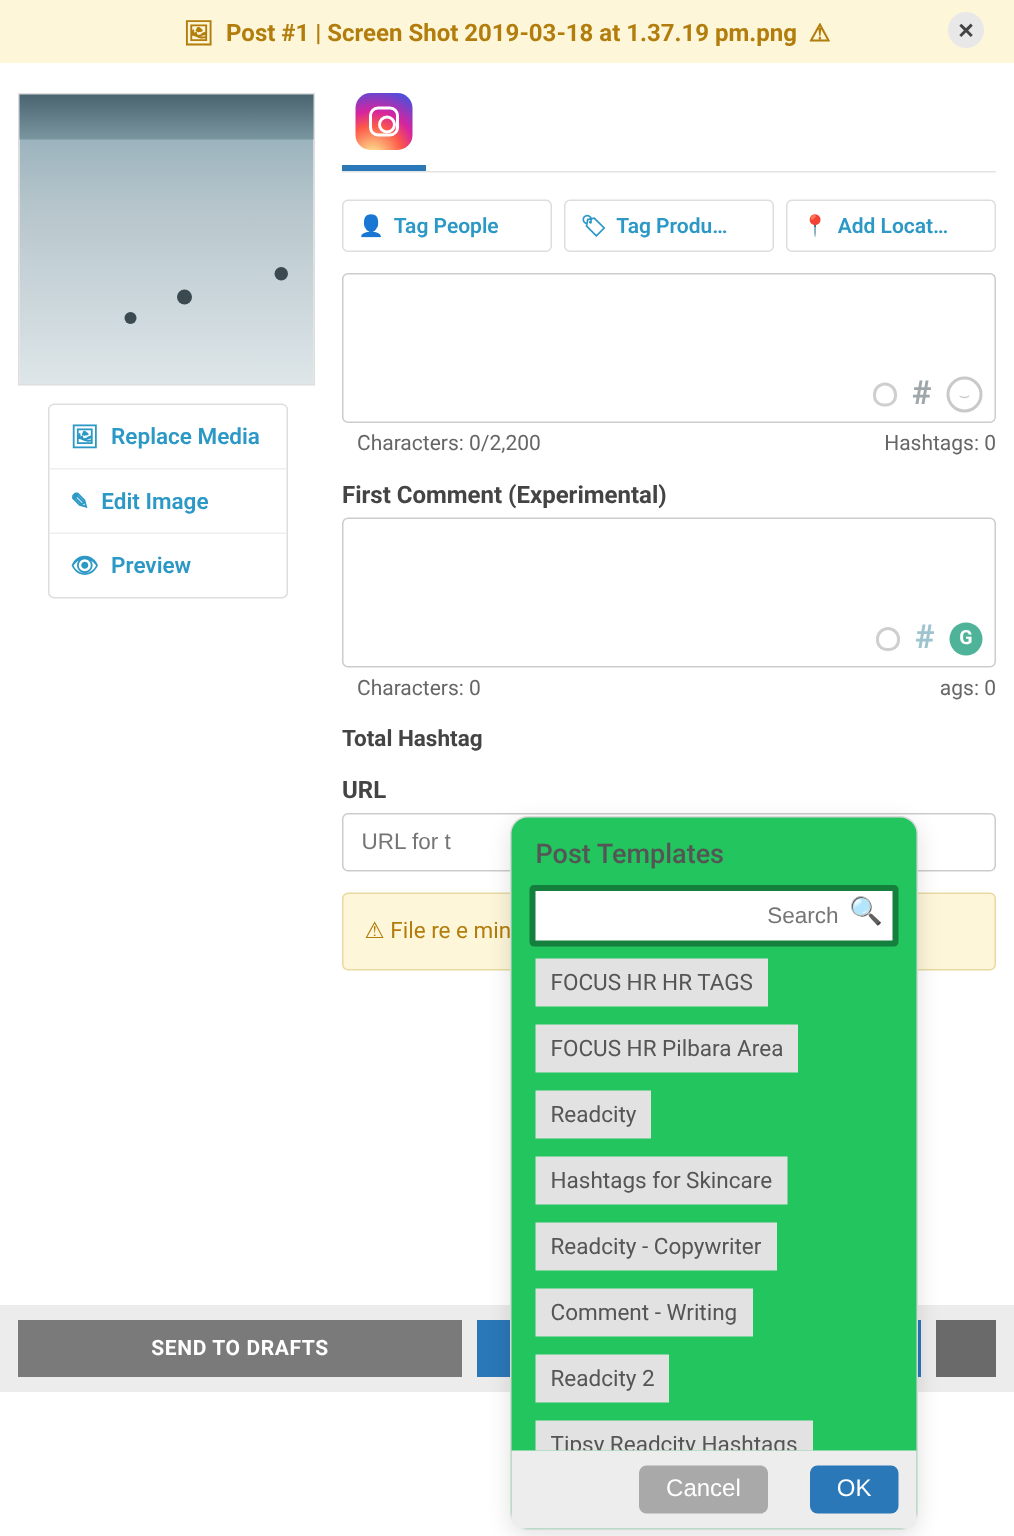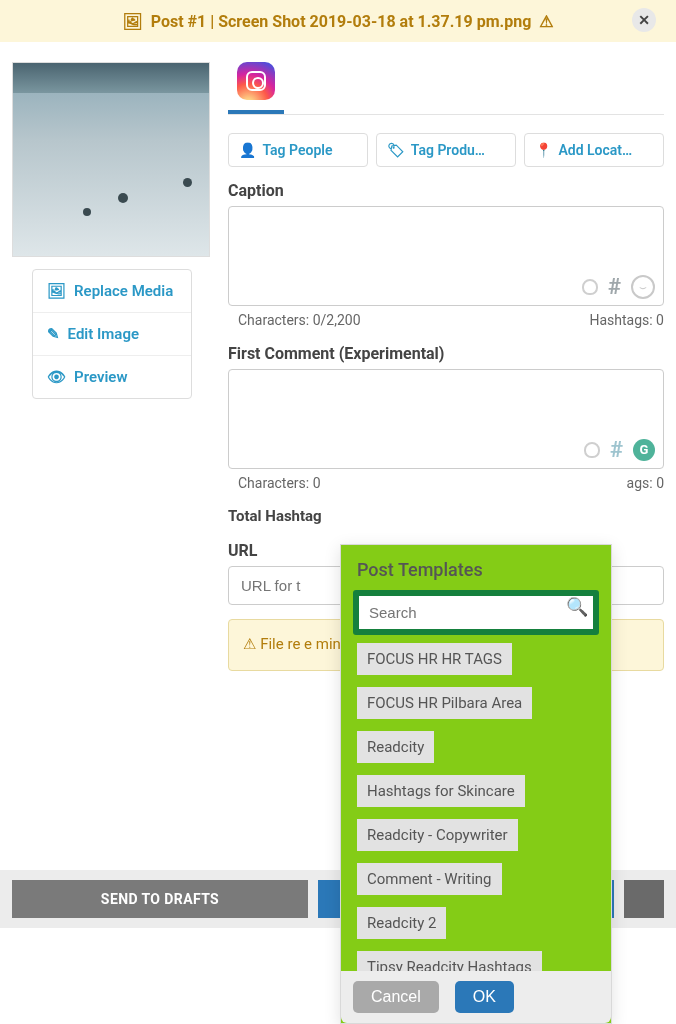--- a/index.html
+++ b/index.html
@@ -186,36 +186,37 @@
     cursor: pointer;
   }
   .fbtn.gray { background: #7a7a7a; }
   .fbtn.blue { background: #2b78b8; }
   .fbtn.dark { background: #6a6a6a; }
   
   .popup {
     position: absolute;
     left: 340px; top: 544px;
     width: 272px;
-    background: #84cc16;
+    background: #22c55e;
     border: 1px solid #d9d9d9;
-    border-radius: 0;
+    border-radius: 12px;
     box-shadow: 0 4px 16px rgba(0,0,0,0.12);
     display: flex; flex-direction: column;
   }
   .popup-header {
     padding: 14px 16px 10px 16px;
     font-size: 18px; color: #555; font-weight: 500;
   }
   .popup-search-wrap { padding: 0 12px 6px 12px; }
   .popup-search {
-    width: 100%; border: 6px solid #15803d;
+    width: 100%; border: 4px solid #15803d;
     padding: 8px 36px 8px 10px;
     font-size: 15px; border-radius: 3px;
     position: relative;
+    text-align: right;
   }
   .popup-search-wrap { position: relative; }
   .popup-search-wrap .mag {
     position: absolute; right: 22px; top: 6px;
     font-size: 18px; color: #333;
   }
   .popup-list {
     padding: 2px 16px 8px 16px;
     overflow: hidden;
     max-height: 330px;
@@ -227,21 +228,21 @@
     padding: 7px 10px;
     font-size: 15px;
     margin: 6px 0;
     cursor: pointer;
     max-width: 100%;
     white-space: nowrap;
   }
   .popup-footer {
     background: #ededed;
     padding: 10px 12px;
-    display: flex; justify-content: flex-start; gap: 16px;
+    display: flex; justify-content: flex-end; gap: 28px;
     border-bottom-left-radius: 6px;
     border-bottom-right-radius: 6px;
   }
   .pbtn {
     padding: 7px 18px; border-radius: 5px;
     font-size: 16px; font-weight: 500; cursor: pointer;
     color: #fff; border: none;
   }
   .pbtn.cancel { background: #a9a9a9; }
   .pbtn.ok { background: #2b78b8; }
@@ -305,21 +306,20 @@
       <div class="act-btn">
         <span>🏷</span>
         <span>Tag Produ…</span>
       </div>
       <div class="act-btn">
         <span>📍</span>
         <span>Add Locat…</span>
       </div>
     </div>
 
-    <div class="section-label">Caption</div>
     <div class="textarea-box">
       <div class="ta-icons">
         <span class="bulb"></span>
         <span class="hash">#</span>
         <span class="smiley">⌣</span>
       </div>
     </div>
     <div class="counter-row">
       <span>Characters: 0/2,200</span>
       <span>Hashtags: 0</span>

